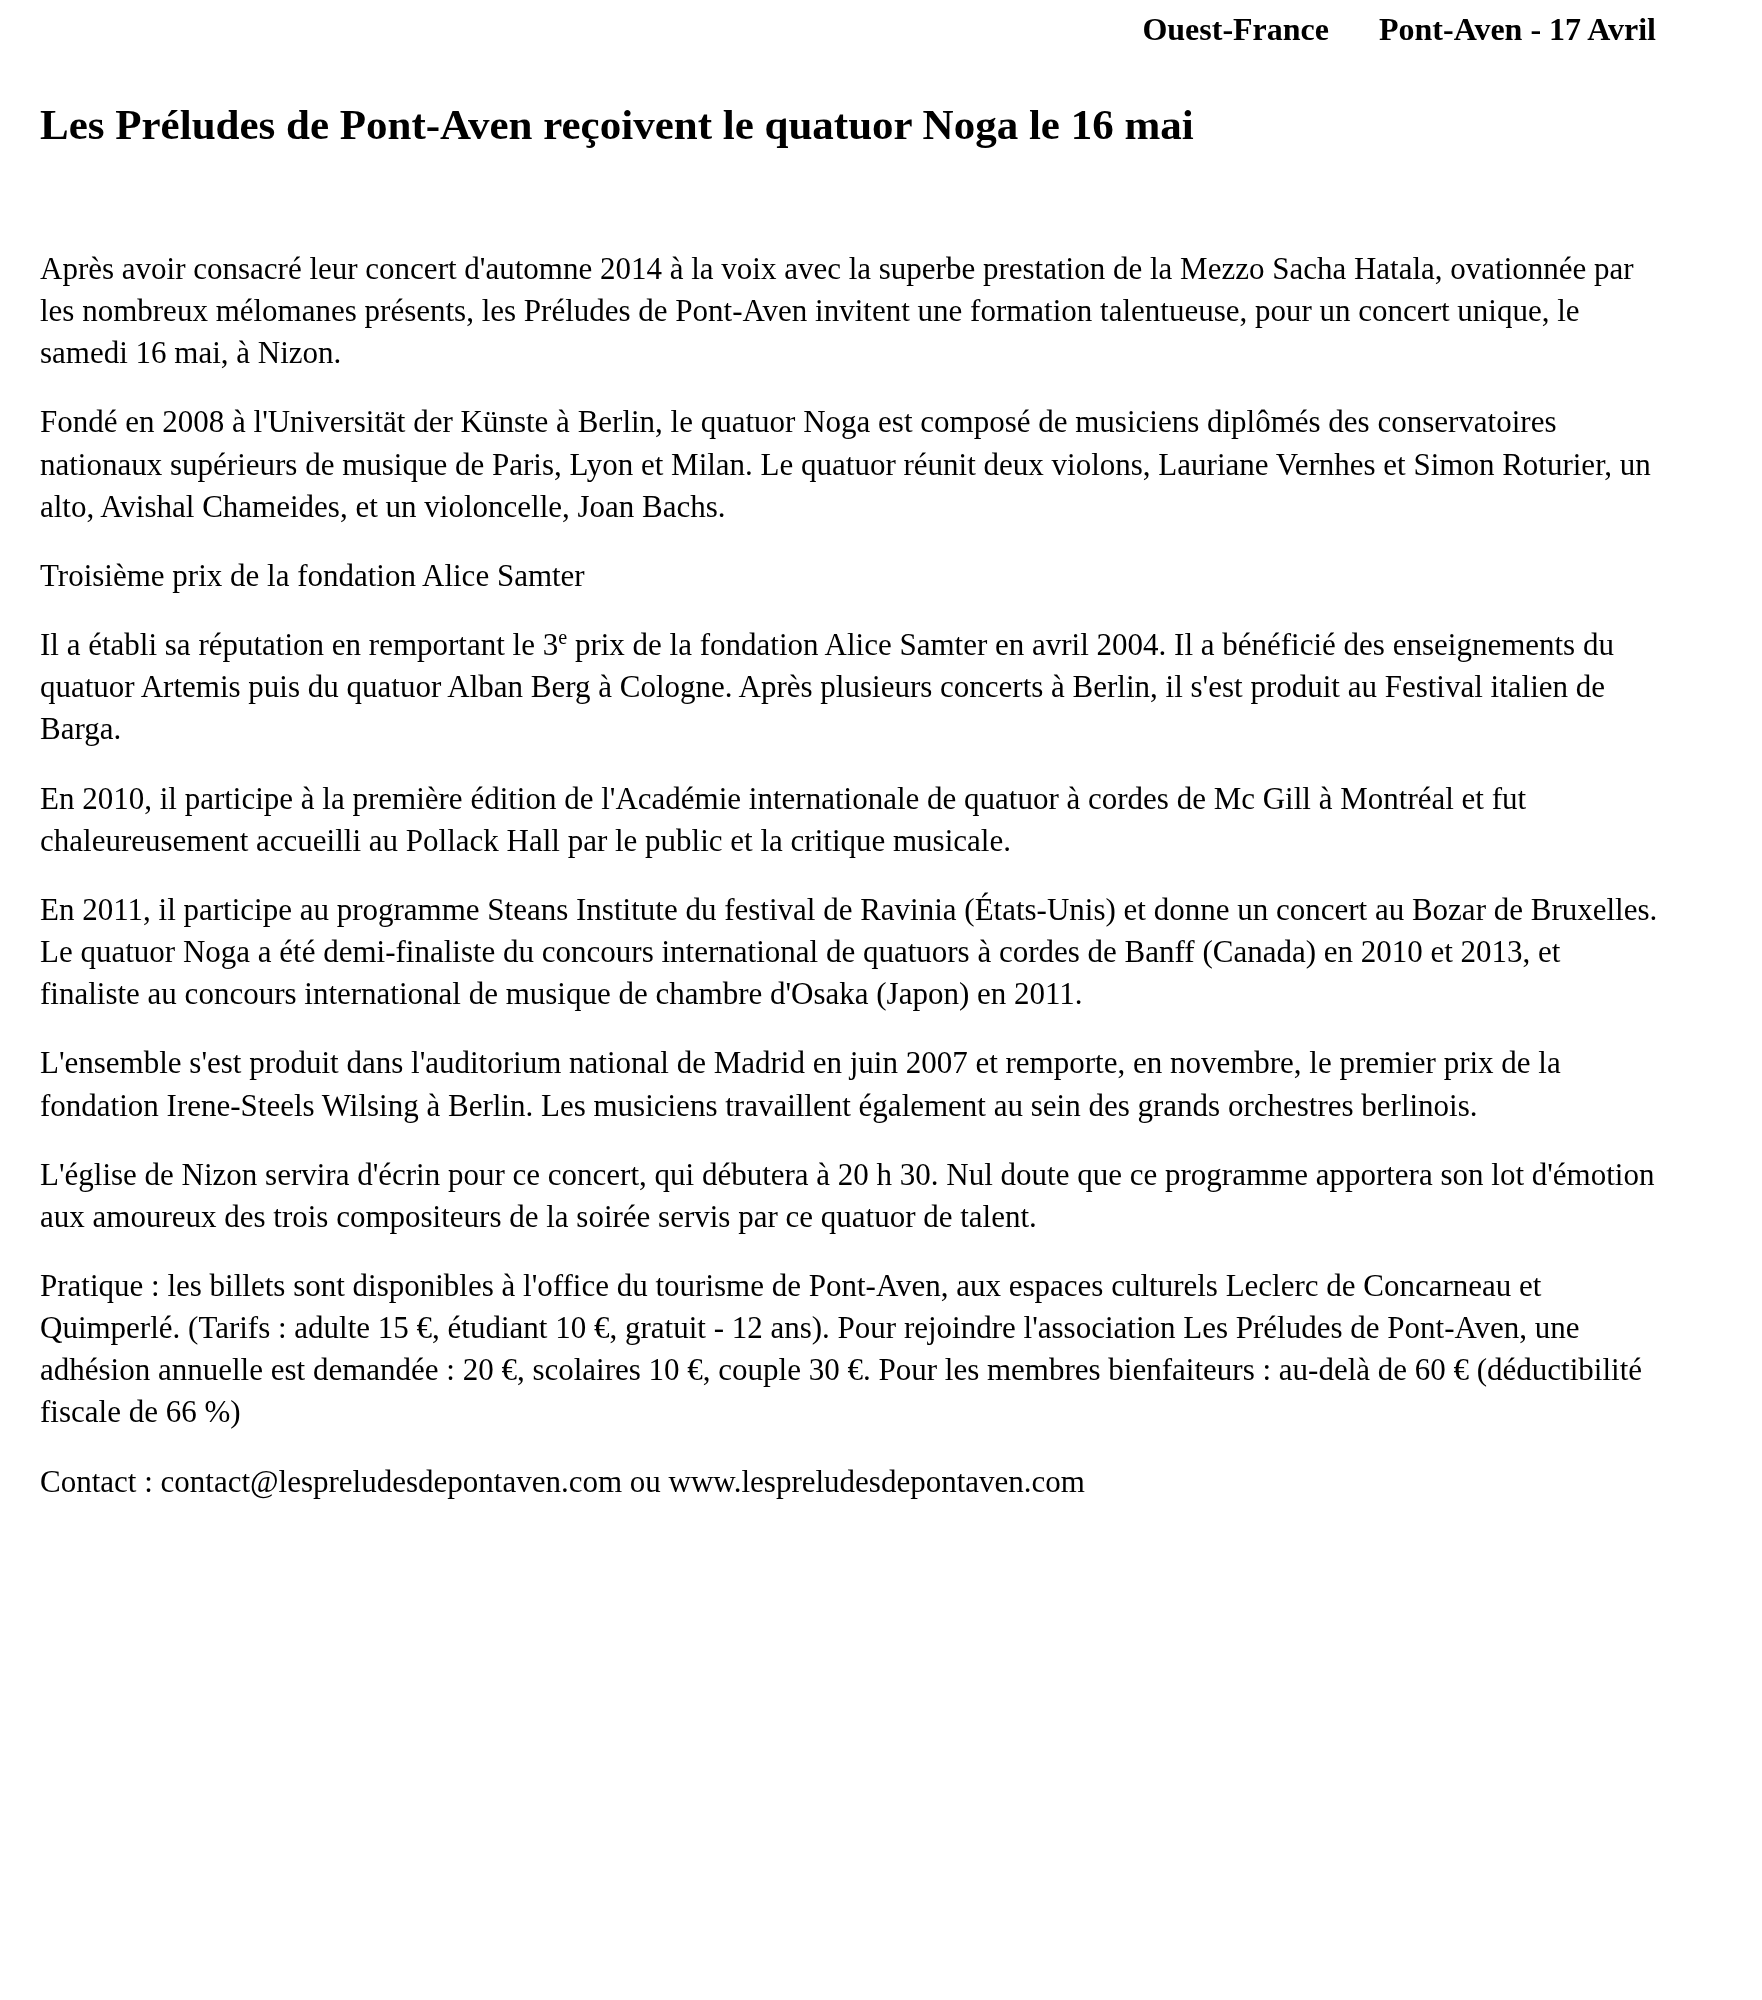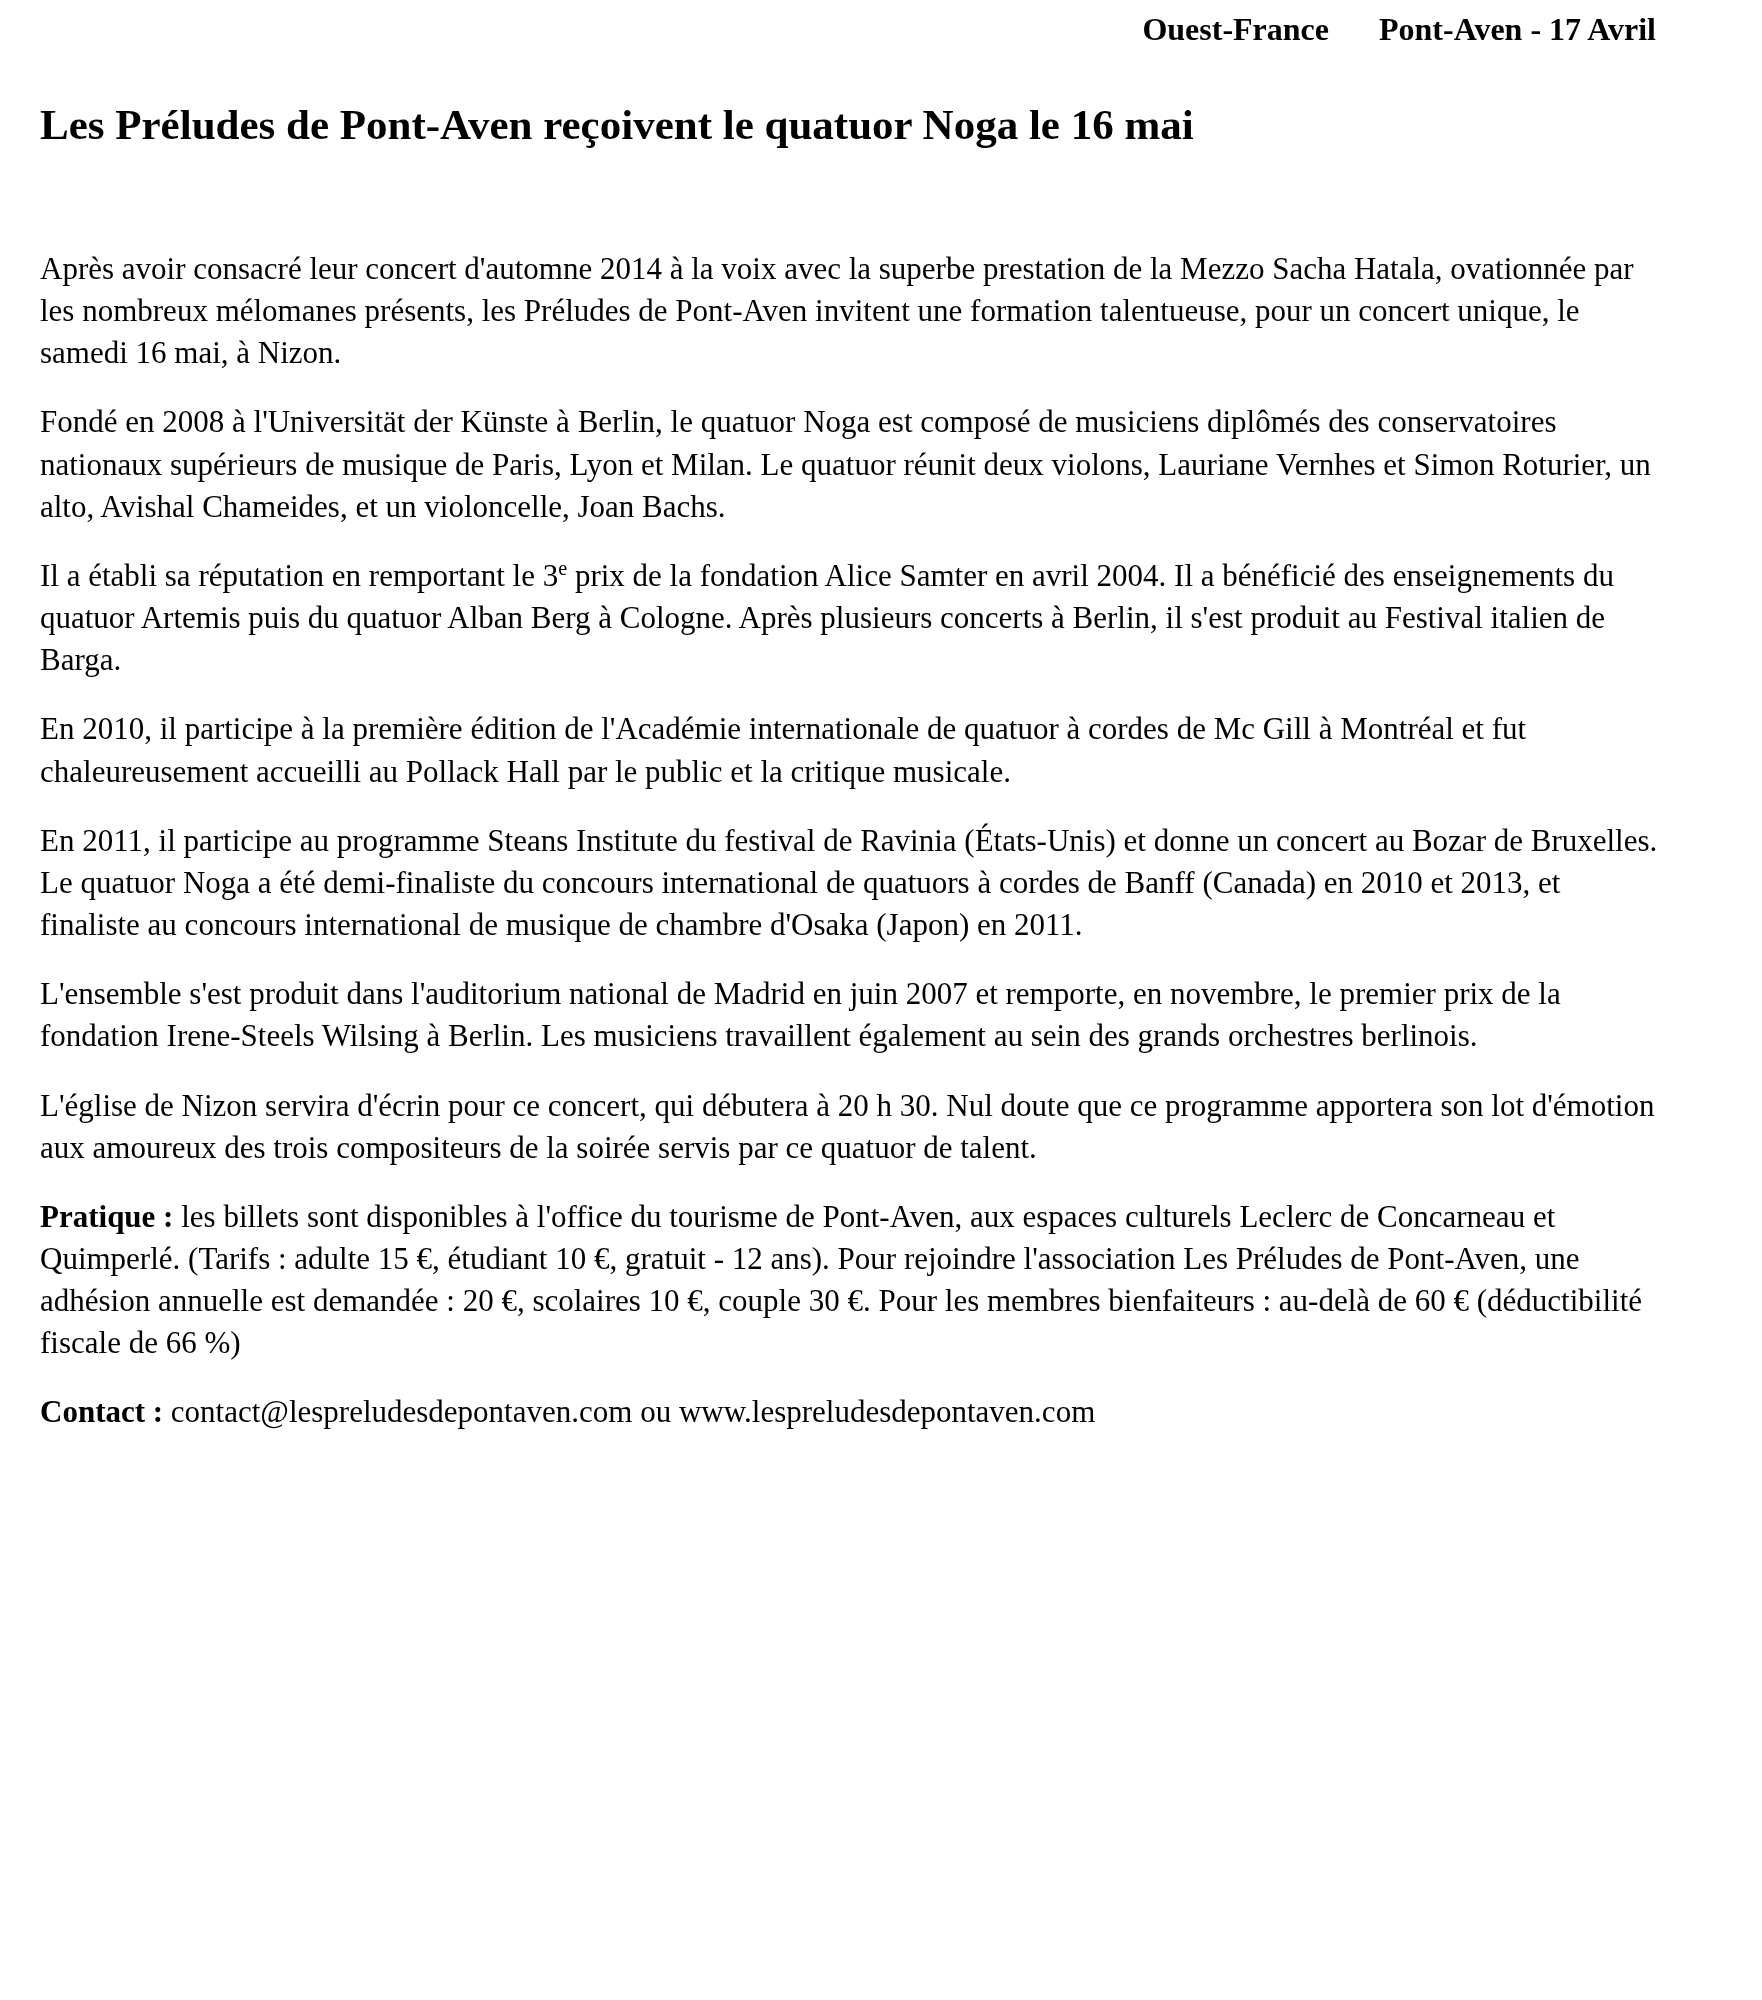--- a/index.html
+++ b/index.html
@@ -41,39 +41,40 @@
     max-width: 1682px;
   }
   p.body-text:last-child {
     margin-bottom: 7px;
   }
   sup.ordinal {
     font-size: 0.65em;
     line-height: 0;
   }
   strong.lead-label {
-    font-weight: bold;
+    font-weight: normal;
     text-align: center;
   }
 </style>
 </head>
 <body>
 
 <div class="page">
 
   <div class="masthead">
     <span class="pub">Ouest-France</span><span class="dateline">Pont-Aven - 17 Avril</span>
   </div>
 
   <h1 class="article-title">Les Préludes de Pont-Aven reçoivent le quatuor Noga le 16 mai</h1>
 
   <p class="body-text">Après avoir consacré leur concert d'automne 2014 à la voix avec la superbe prestation de la Mezzo Sacha Hatala, ovationnée par les nombreux mélomanes présents, les Préludes de Pont-Aven invitent une formation talentueuse, pour un concert unique, le samedi 16 mai, à Nizon.</p>
 
   <p class="body-text">Fondé en 2008 à l'Universität der Künste à Berlin, le quatuor Noga est composé de musiciens diplômés des conservatoires nationaux supérieurs de musique de Paris, Lyon et Milan. Le quatuor réunit deux violons, Lauriane Vernhes et Simon Roturier, un alto, Avishal Chameides, et un violoncelle, Joan Bachs.</p>
 
+  <p class="body-text">Troisième prix de la fondation Alice Samter</p>
 
   <p class="body-text"><span>Il a établi sa réputation en remportant le 3</span><sup class="ordinal">e</sup><span> prix de la fondation Alice Samter en avril 2004. Il a bénéficié des enseignements du quatuor Artemis puis du quatuor Alban Berg à Cologne. Après plusieurs concerts à Berlin, il s'est produit au Festival italien de Barga.</span></p>
 
   <p class="body-text">En 2010, il participe à la première édition de l'Académie internationale de quatuor à cordes de Mc Gill à Montréal et fut chaleureusement accueilli au Pollack Hall par le public et la critique musicale.</p>
 
   <p class="body-text">En 2011, il participe au programme Steans Institute du festival de Ravinia (États-Unis) et donne un concert au Bozar de Bruxelles. Le quatuor Noga a été demi-finaliste du concours international de quatuors à cordes de Banff (Canada) en 2010 et 2013, et finaliste au concours international de musique de chambre d'Osaka (Japon) en 2011.</p>
 
   <p class="body-text">L'ensemble s'est produit dans l'auditorium national de Madrid en juin 2007 et remporte, en novembre, le premier prix de la fondation Irene-Steels Wilsing à Berlin. Les musiciens travaillent également au sein des grands orchestres berlinois.</p>
 
   <p class="body-text">L'église de Nizon servira d'écrin pour ce concert, qui débutera à 20 h 30. Nul doute que ce programme apportera son lot d'émotion aux amoureux des trois compositeurs de la soirée servis par ce quatuor de talent.</p>

